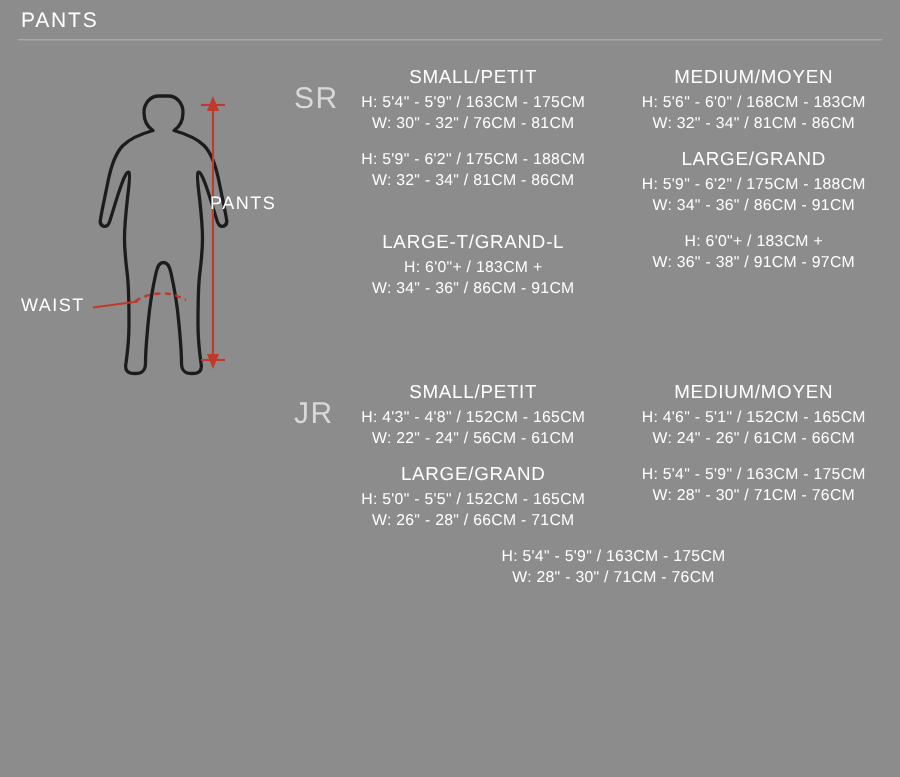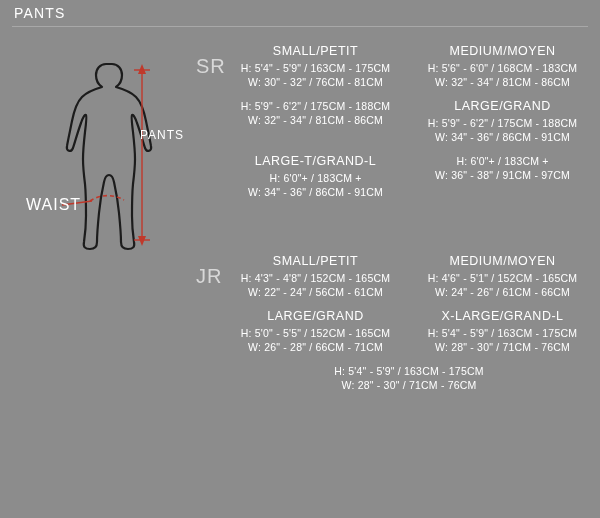--- a/index.html
+++ b/index.html
@@ -46,23 +46,23 @@
     width: 200px;
     height: 210px;
   }
   .figure svg {
     position: absolute;
     left: 40px;
     top: 10px;
   }
   .waist-label {
     position: absolute;
-    left: 12px;
+    left: 0px;
     top: 148px;
-    font-size: 16px;
+    font-size: 12px;
     letter-spacing: 1px;
     color: #ffffff;
   }
   .height-label {
     position: absolute;
     left: 126px;
     top: 80px;
     font-size: 12px;
     letter-spacing: 1px;
     color: #ffffff;
@@ -203,21 +203,20 @@
         <div class="cell-line">W: 24" - 26" / 61CM - 66CM</div>
       </div>
     </div>
     <div class="row">
       <div class="cell">
         <div class="cell-name">LARGE/GRAND</div>
         <div class="cell-line">H: 5'0" - 5'5" / 152CM - 165CM</div>
         <div class="cell-line">W: 26" - 28" / 66CM - 71CM</div>
       </div>
       <div class="cell">
-        <div class="cell-name">X-LARGE/GRAND-L</div>
         <div class="cell-line">H: 5'4" - 5'9" / 163CM - 175CM</div>
         <div class="cell-line">W: 28" - 30" / 71CM - 76CM</div>
       </div>
     </div>
     <div class="row">
       <div class="cell full">
         <div class="cell-line">H: 5'4" - 5'9" / 163CM - 175CM</div>
         <div class="cell-line">W: 28" - 30" / 71CM - 76CM</div>
       </div>
     </div>

